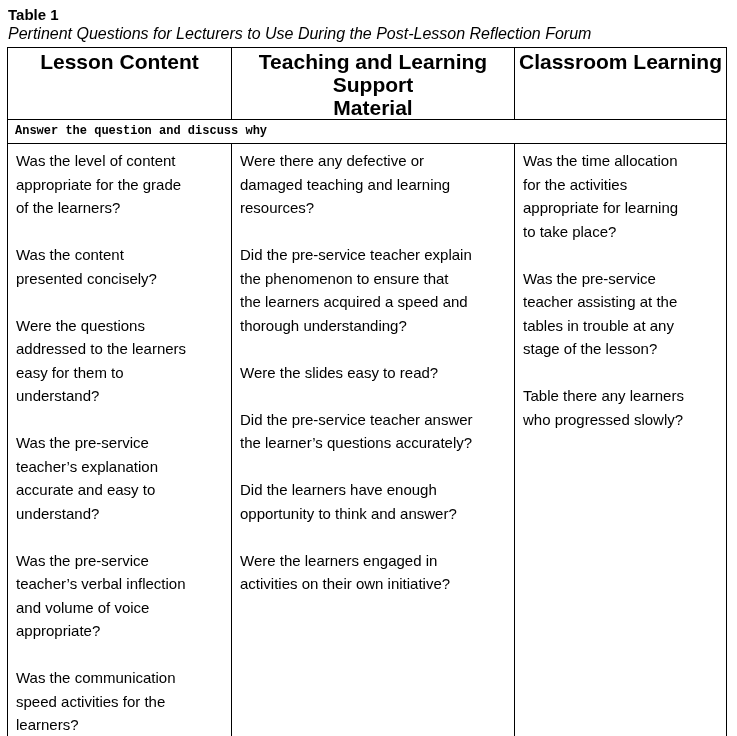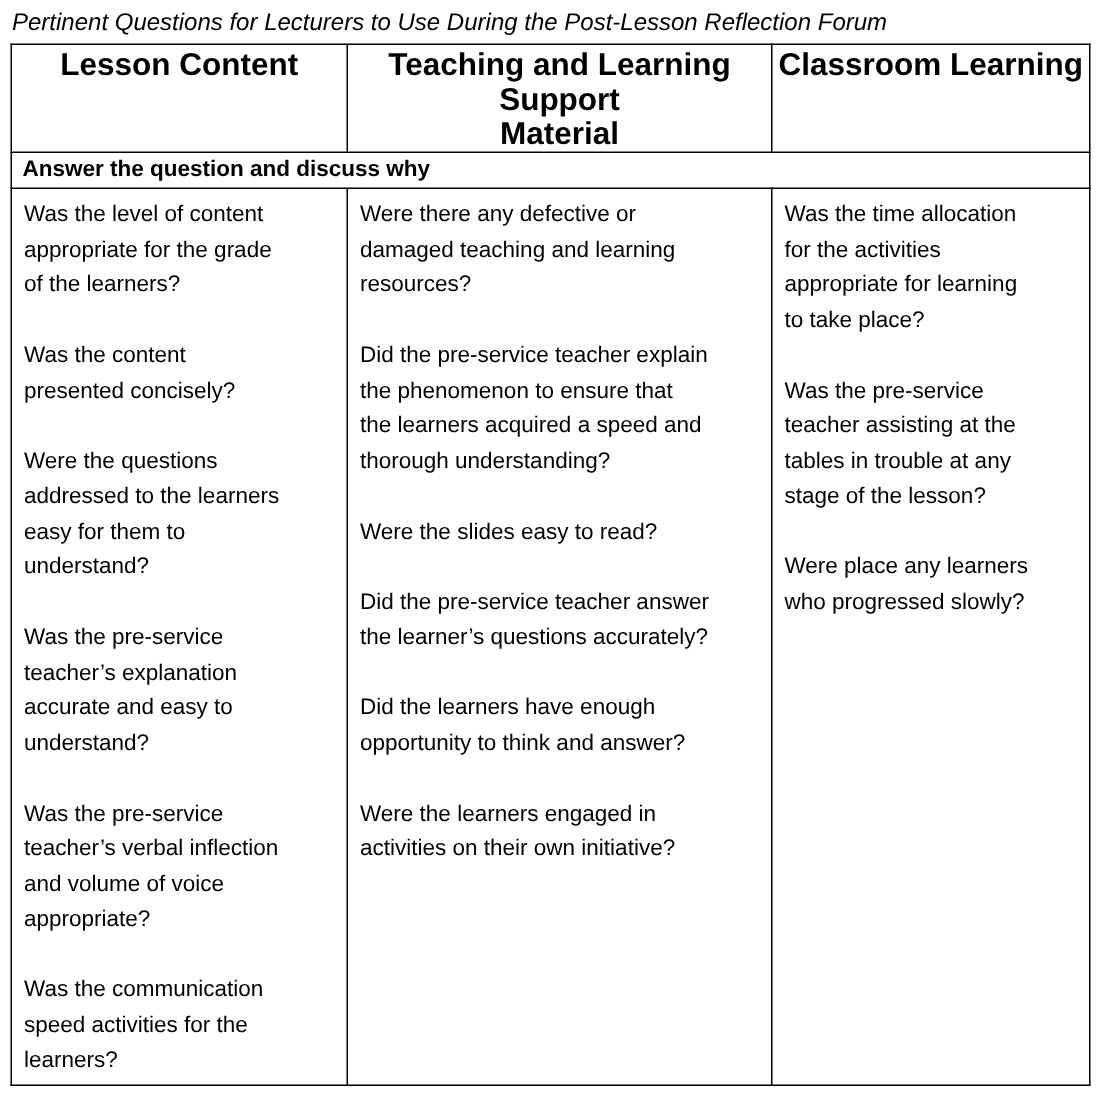--- a/index.html
+++ b/index.html
@@ -43,25 +43,26 @@
     font-weight: 700;
     text-align: center;
     vertical-align: top;
     padding: 2px 2px 0 2px;
     line-height: 23px;
     height: 48px;
     white-space: pre-line;
   }
   td.instruction-cell {
     font-weight: 700;
-    font-size: 15px;
+    font-size: 12px;
     padding: 0 0 1px 7px;
     height: 22px;
     line-height: 22px;
     vertical-align: middle;
+    font-family: Liberation Mono, monospace;
   }
   td.qcell {
     vertical-align: top;
     padding: 5px 8px 0 8px;
     height: 592px;
     font-size: 15px;
   }
   .qcell p {
     margin: 0 0 23.5px 0;
     line-height: 23.5px;
@@ -69,20 +70,21 @@
   }
   .qcell p:last-child {
     margin-bottom: 0;
   }
 </style>
 </head>
 <body>
 
 <div class="page">
 
+  <div class="doc-title">Table 1</div>
 
   <div class="doc-caption">Pertinent Questions for Lecturers to Use During the Post-Lesson Reflection Forum</div>
 
   <table class="qtable">
     <colgroup>
       <col style="width:224px">
       <col style="width:283px">
       <col style="width:212px">
     </colgroup>
     <thead>
@@ -138,21 +140,21 @@
         </td>
         <td class="qcell">
           <p>Was the time allocation
 for the activities
 appropriate for learning
 to take place?</p>
           <p>Was the pre-service
 teacher assisting at the
 tables in trouble at any
 stage of the lesson?</p>
-          <p>Were place any learners
+          <p>Table there any learners
 who progressed slowly?</p>
         </td>
       </tr>
 
     </tbody>
   </table>
 
 </div>
 
 </body></html>

